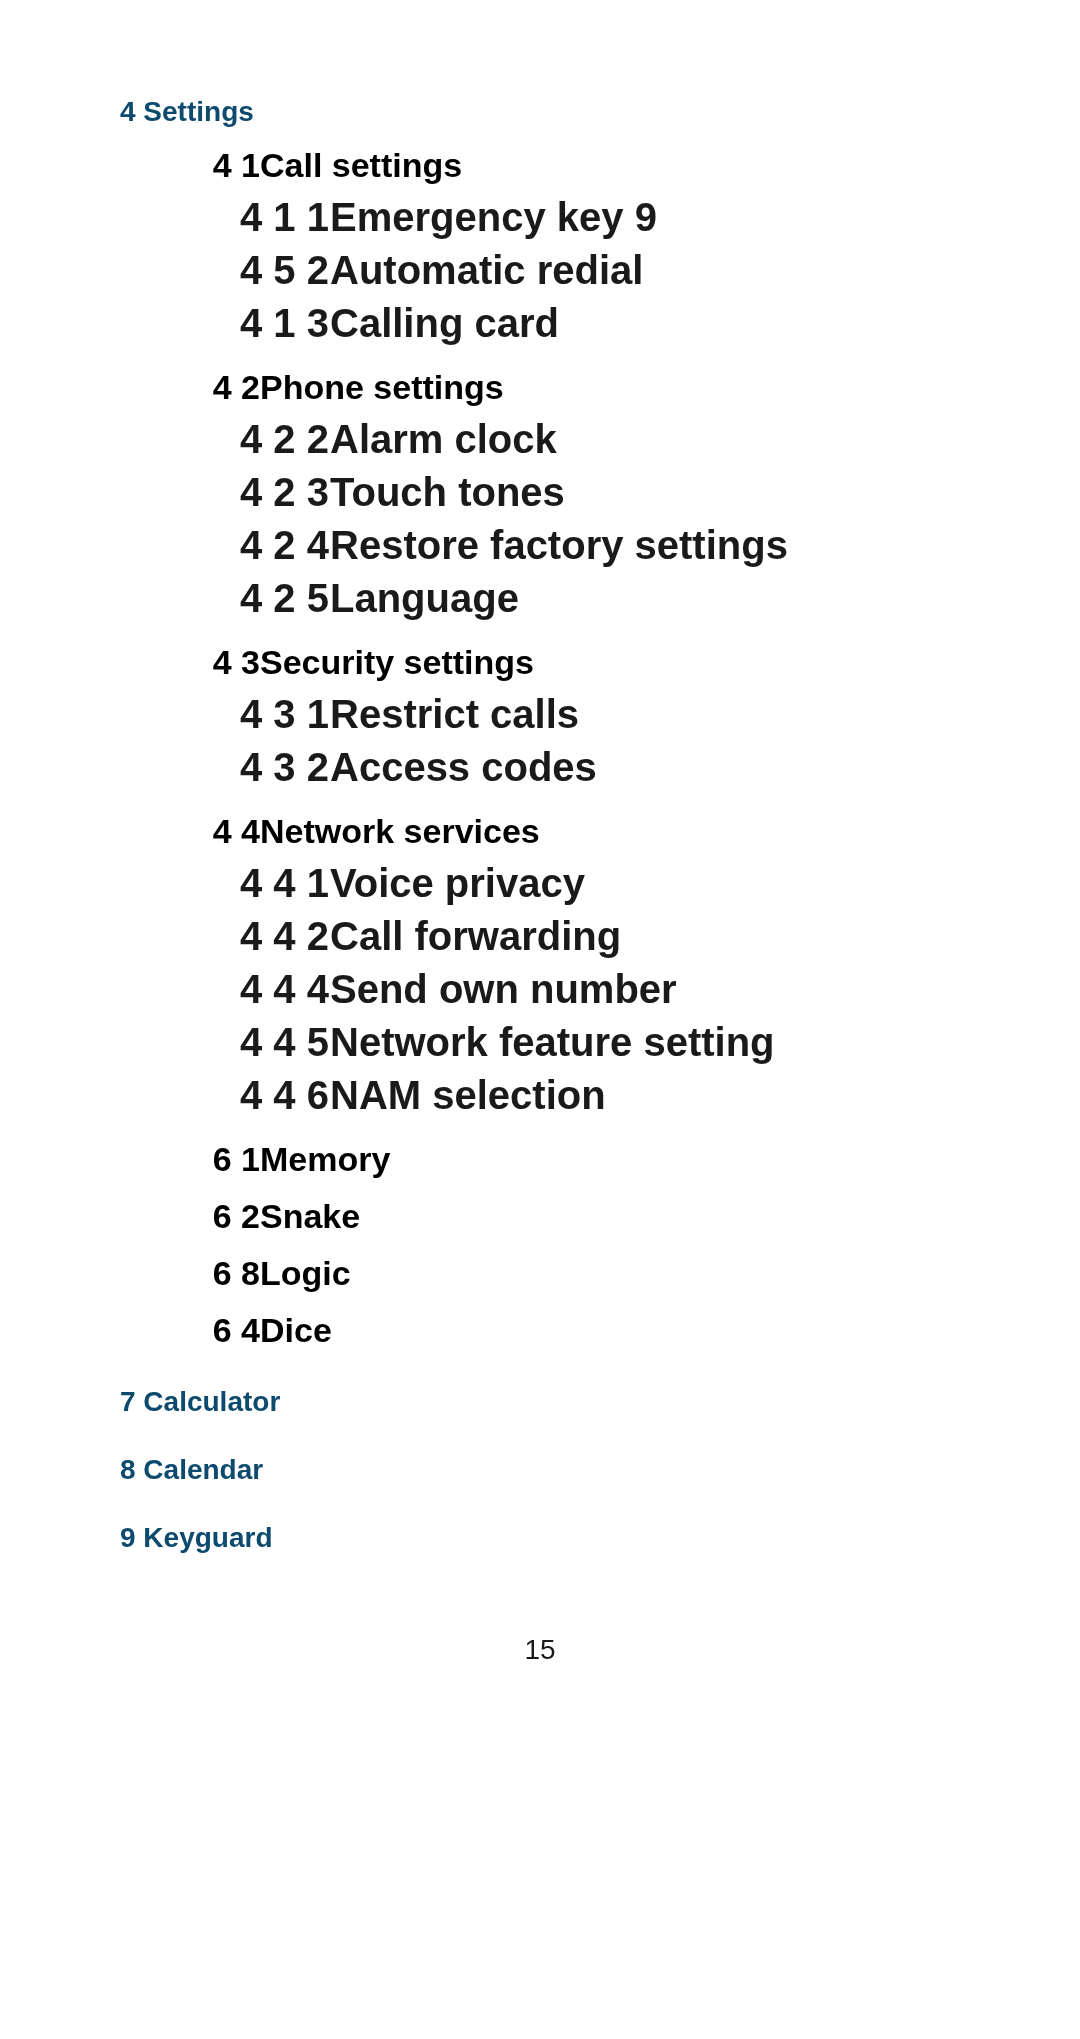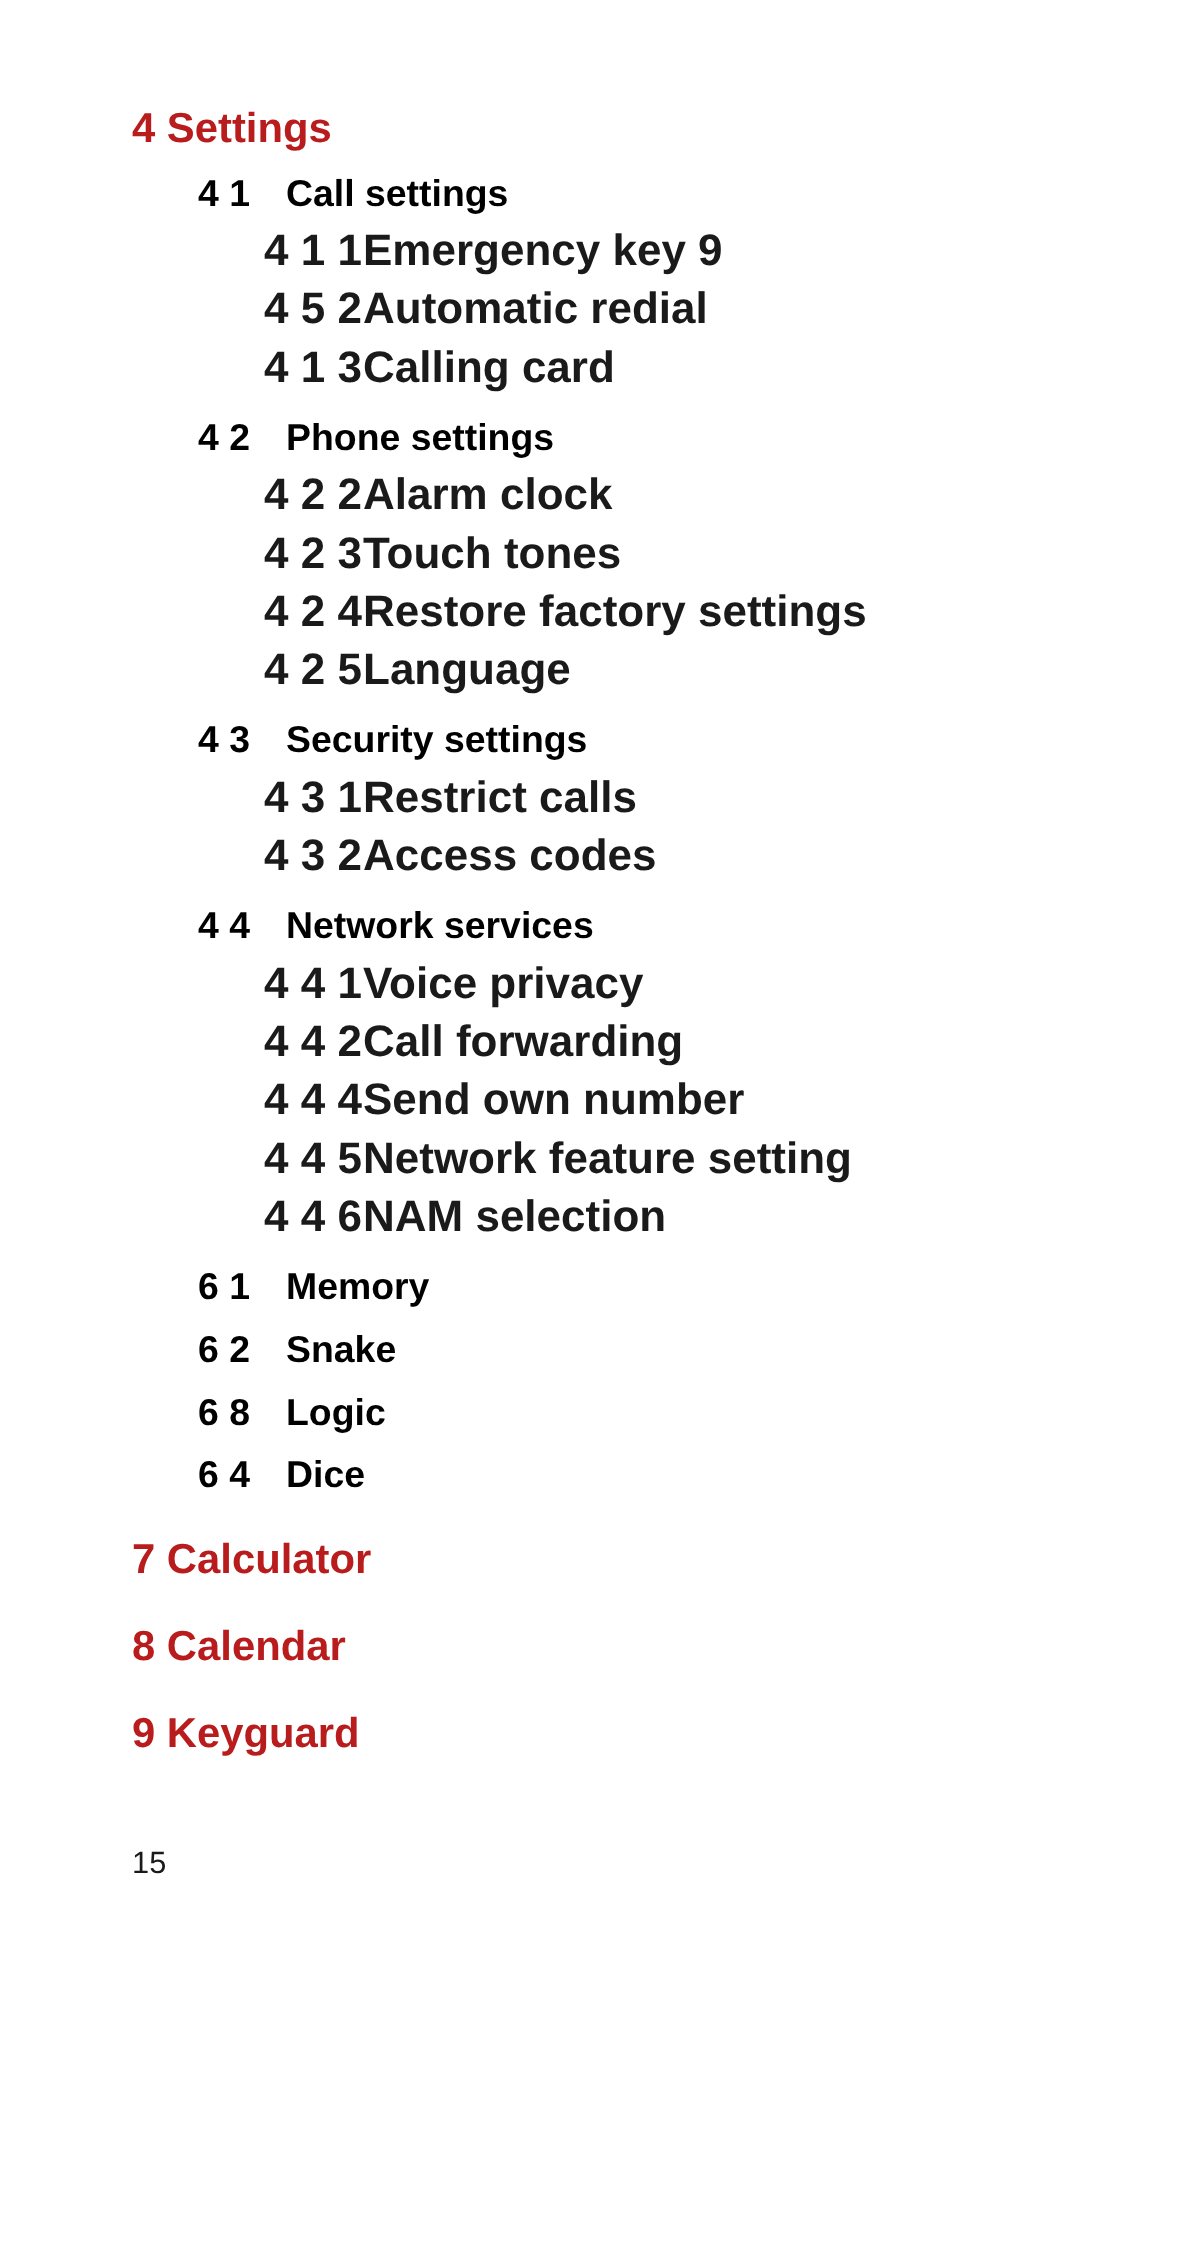--- a/index.html
+++ b/index.html
@@ -11,57 +11,58 @@
     body {
       width: 1080px;
       min-height: 2039px;
       background: #ffffff;
       font-family: Arial, Helvetica, sans-serif;
       padding: 60px 120px 80px 120px;
       color: #1a1a1a;
     }
 
     .section-heading {
-      color: #b91c1c;
-      font-size: 38px;
+      color: #0c4a6e;
+      font-size: 28px;
       font-weight: bold;
       margin-top: 36px;
       margin-bottom: 10px;
     }
 
     .subsection-heading {
       color: #000000;
       font-size: 34px;
       font-weight: bold;
       margin-top: 18px;
       margin-bottom: 6px;
       padding-left: 60px;
     }
 
     .sub-number {
       display: inline-block;
       min-width: 80px;
+      text-align: right;
     }
 
     .item {
       font-size: 40px;
       color: #1a1a1a;
       padding: 4px 0;
       padding-left: 120px;
       font-weight: bold;
     }
 
     .item-number {
       display: inline-block;
       min-width: 90px;
       color: #1a1a1a;
     }
 
     .page-number {
-      text-align: left;
+      text-align: center;
       margin-top: 80px;
       font-size: 28px;
       color: #1a1a1a;
     }
 
     .section-block {
       margin-bottom: 8px;
     }
   </style>
 </head>

